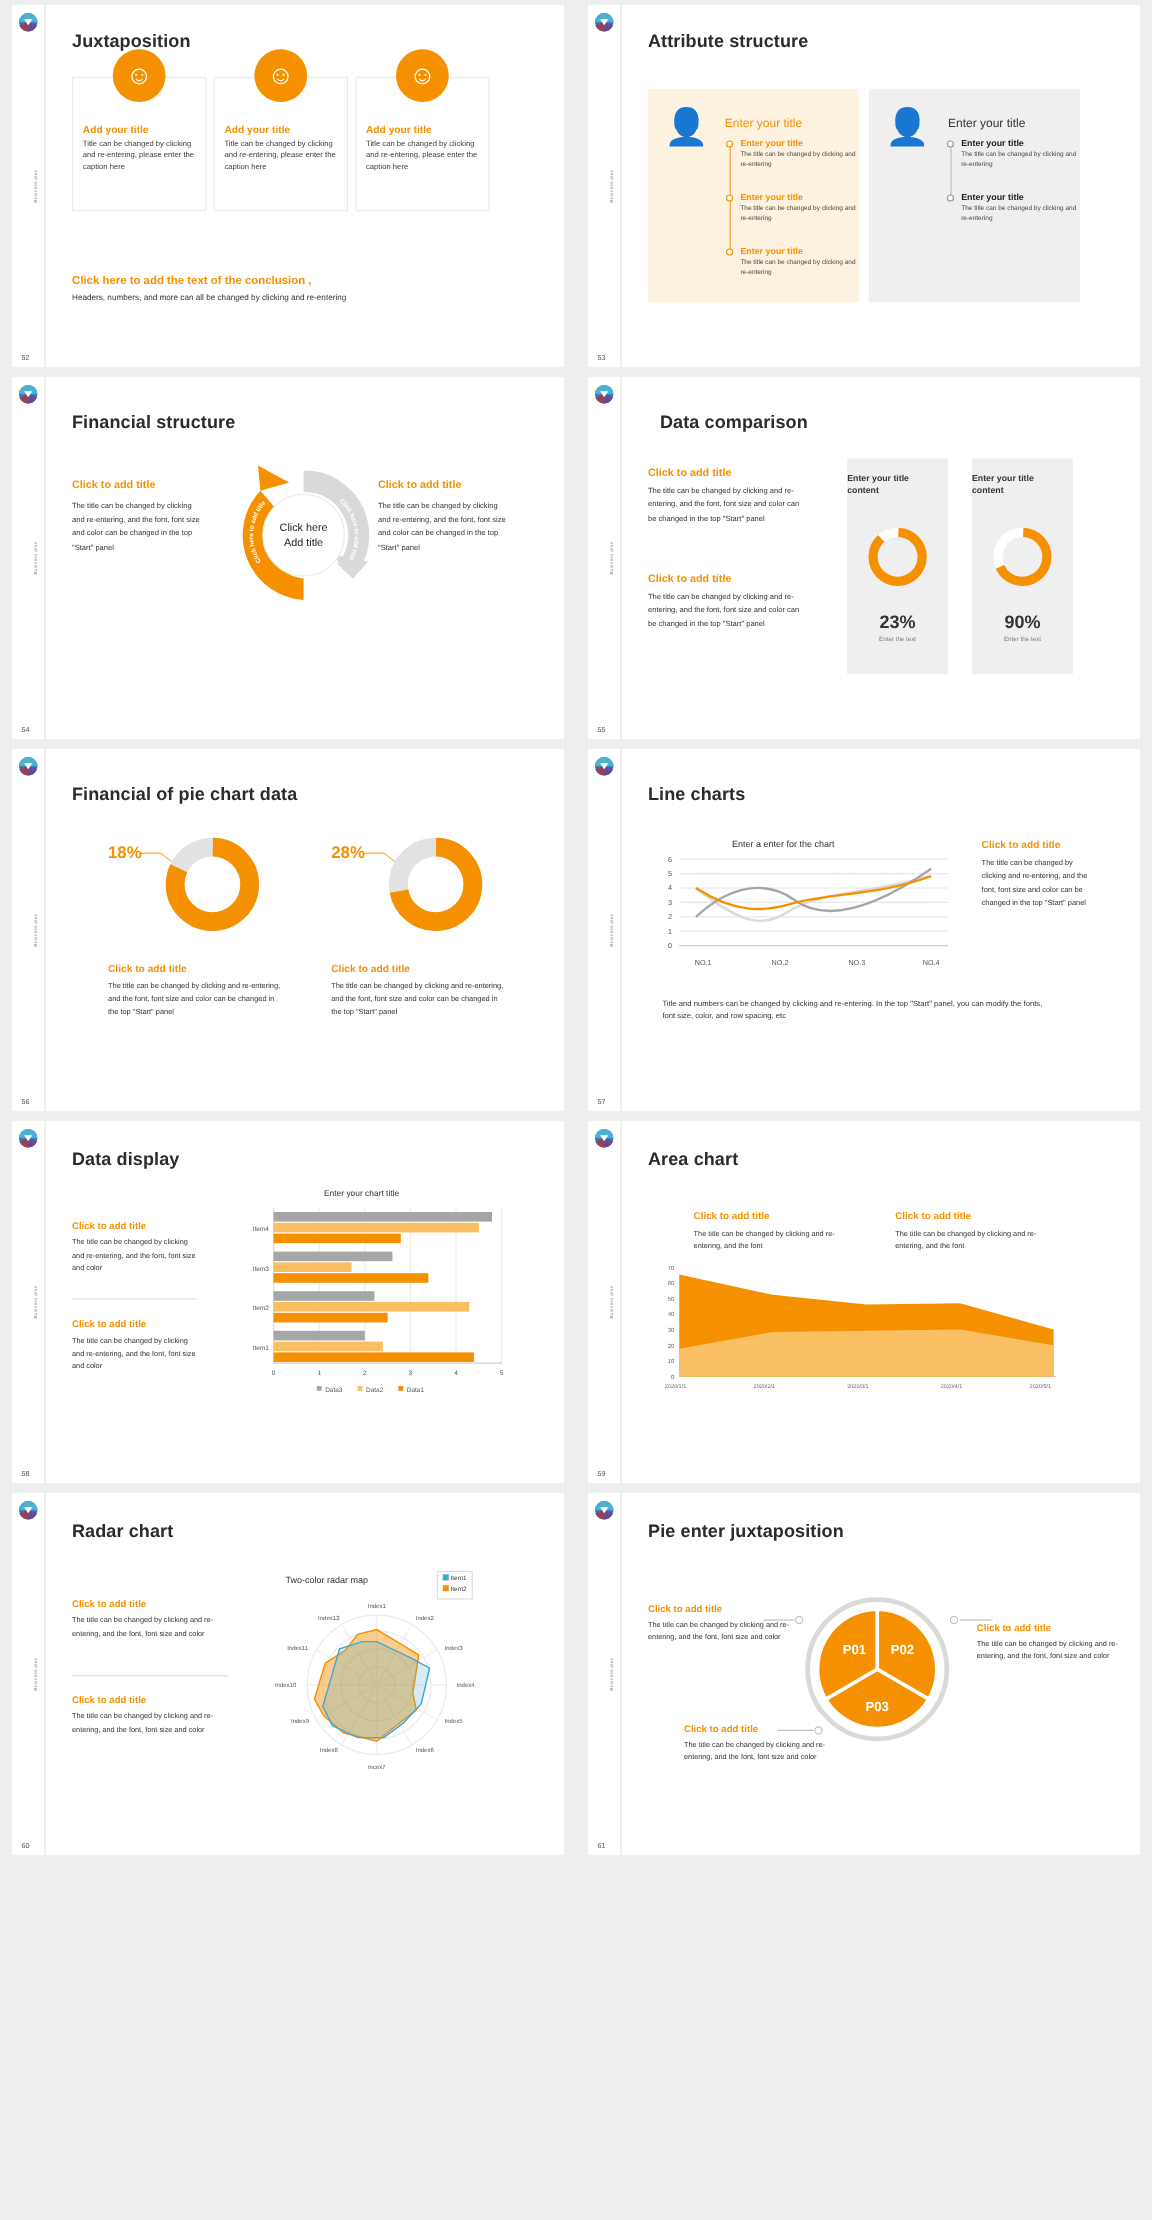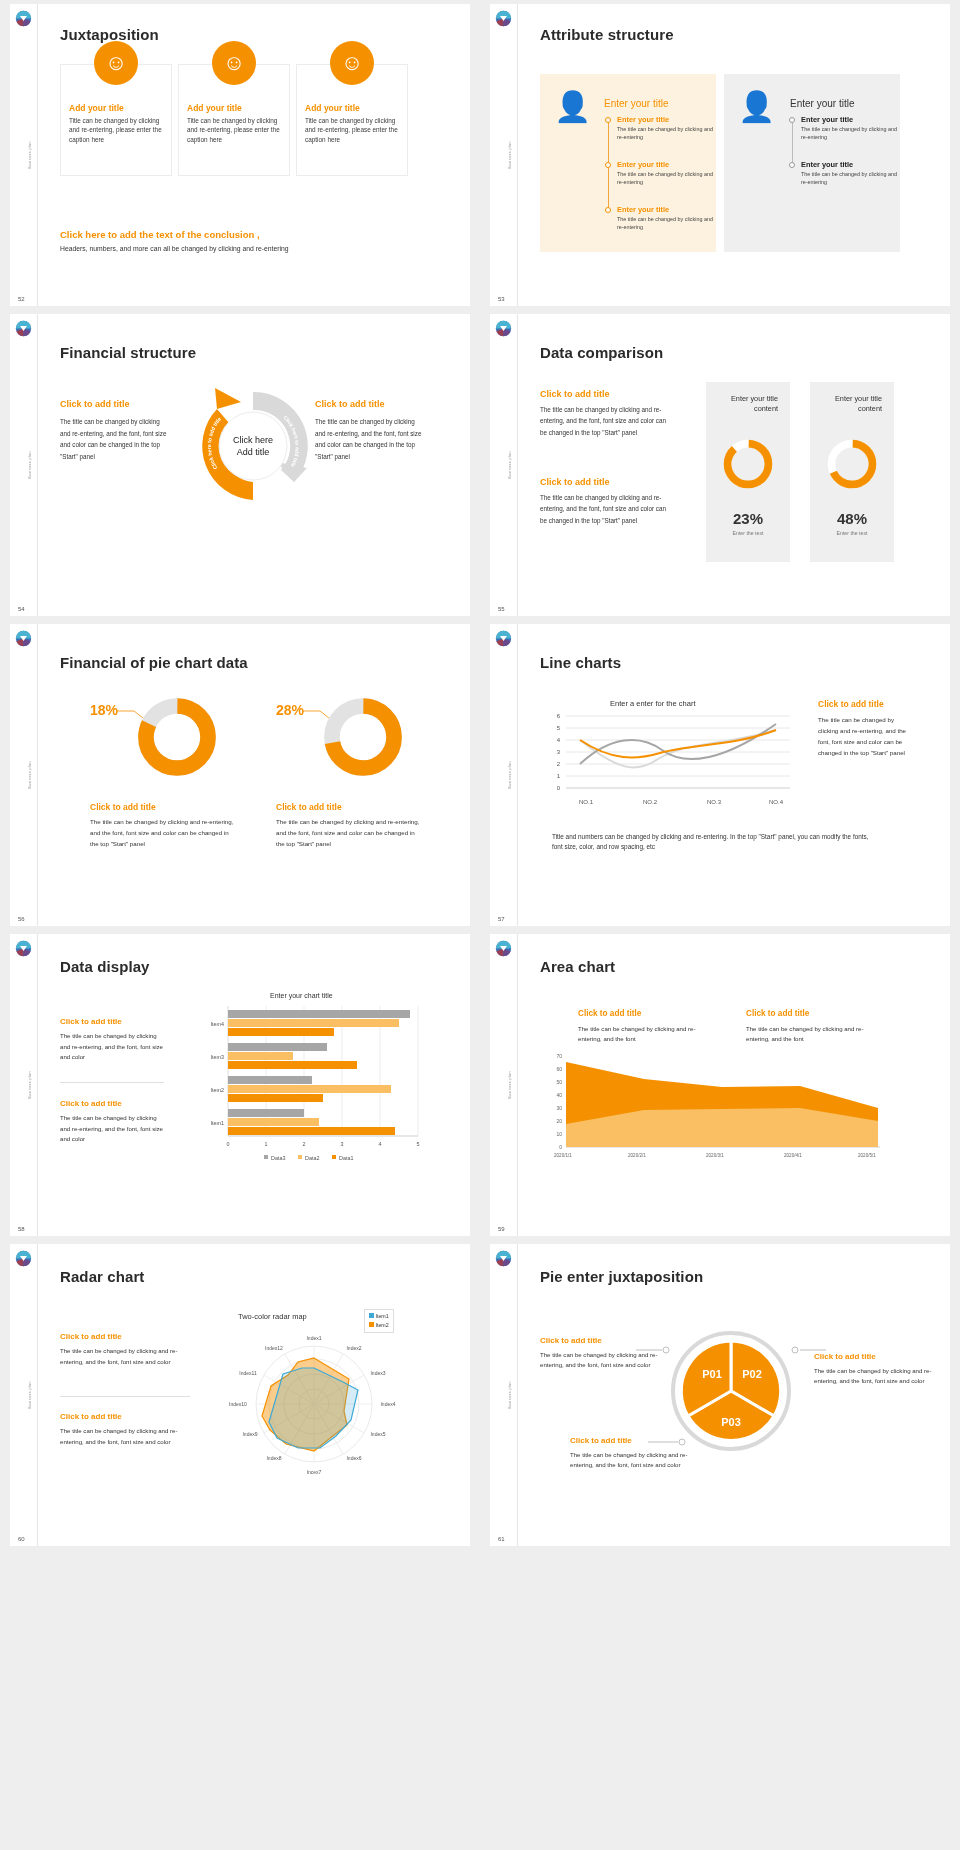--- a/index.html
+++ b/index.html
@@ -54,21 +54,21 @@
   .fs-p { font-size:6.3px; color:#333; line-height:1.85; }
   .fs-center { position:absolute; left:151px; top:68px; width:128px; height:128px; }
   .fs-ctext { position:absolute; left:50%; top:50%; transform:translate(-50%,-50%);
               text-align:center; font-size:9px; color:#222; line-height:1.35; width:70px; }
   .arcword { position:absolute; font-size:5.2px; color:#fff; font-weight:bold; }
 
   
   .dc-h { position:absolute; font-size:9px; font-weight:bold; color:#F59100; }
   .dc-p { position:absolute; font-size:6.3px; color:#333; line-height:1.8; width:130px; }
   .dc-box { position:absolute; top:68px; width:84px; height:180px; background:#EFEFEF; }
-  .dc-bt { position:absolute; top:12px; left:0; right:12px; text-align:right; font-size:7.3px; font-weight:normal; color:#333; line-height:1.4; }
+  .dc-bt { position:absolute; top:12px; left:0; right:12px; text-align:left; font-size:7.3px; font-weight:bold; color:#333; line-height:1.4; }
   .dc-ring { position:absolute; left:50%; top:55px; transform:translateX(-50%); width:54px; height:54px; }
   .dc-pct { position:absolute; left:0; right:0; top:128px; text-align:center; font-size:15px; font-weight:bold; color:#333; }
   .dc-sub { position:absolute; left:0; right:0; top:148px; text-align:center; font-size:5.2px; color:#777; }
 
   
   .pc-pct { position:absolute; font-size:14px; font-weight:bold; color:#F59100; }
   .pc-h { position:absolute; font-size:8.5px; font-weight:bold; color:#F59100; }
   .pc-p { position:absolute; font-size:6.2px; color:#333; line-height:1.75; width:148px; }
 
   
@@ -243,21 +243,21 @@
           <circle cx="10" cy="10" r="9" fill="#3b6fb5"></circle>
             <path d="M1 10a9 9 0 0 1 18 0z" fill="#4ab3d1"></path>
           <path d="M10 19a9 9 0 0 1-8.4-5.8L10 10z" fill="#9b3f54"></path>
             <path d="M10 19a9 9 0 0 0 8.4-5.8L10 10z" fill="#6a4a8c"></path>
           <path d="M6 7h8l-4 6z" fill="#fff"></path>
         </svg>
         <div class="sideword">Business plan</div>
         <div class="pagenum">55</div>
       </div>
       <div class="body">
-        <div class="title" style="left:22px;top:30px">Data comparison</div>
+        <div class="title" style="left:32px;top:30px">Data comparison</div>
 
         <div class="dc-h" style="left:22px;top:75px">Click to add title</div>
         <div class="dc-p" style="left:22px;top:90px">The title can be changed by clicking and re-entering, and the font, font size and color can be changed in the top "Start" panel</div>
         <div class="dc-h" style="left:22px;top:163px">Click to add title</div>
         <div class="dc-p" style="left:22px;top:178px">The title can be changed by clicking and re-entering, and the font, font size and color can be changed in the top "Start" panel</div>
 
         <div class="dc-box" style="left:188px">
           <div class="dc-bt">Enter your title content</div>
           <svg class="dc-ring" viewBox="0 0 42 42">
             <circle cx="21" cy="21" r="15.9" fill="none" stroke="#fff" stroke-width="6"></circle>
@@ -266,21 +266,21 @@
           <div class="dc-pct">23%</div>
           <div class="dc-sub">Enter the text</div>
         </div>
 
         <div class="dc-box" style="left:292px">
           <div class="dc-bt">Enter your title content</div>
           <svg class="dc-ring" viewBox="0 0 42 42">
             <circle cx="21" cy="21" r="15.9" fill="none" stroke="#fff" stroke-width="6"></circle>
             <circle cx="21" cy="21" r="15.9" fill="none" stroke="#F59100" stroke-width="6" stroke-dasharray="68 32" stroke-dashoffset="25"></circle>
           </svg>
-          <div class="dc-pct">48%</div>
+          <div class="dc-pct">90%</div>
           <div class="dc-sub">Enter the text</div>
         </div>
       </div>
     </div>
   </div>
 
   <div class="cell">
     <div class="slide">
       <div class="railbar">
         <svg class="logo" viewBox="0 0 20 20">

